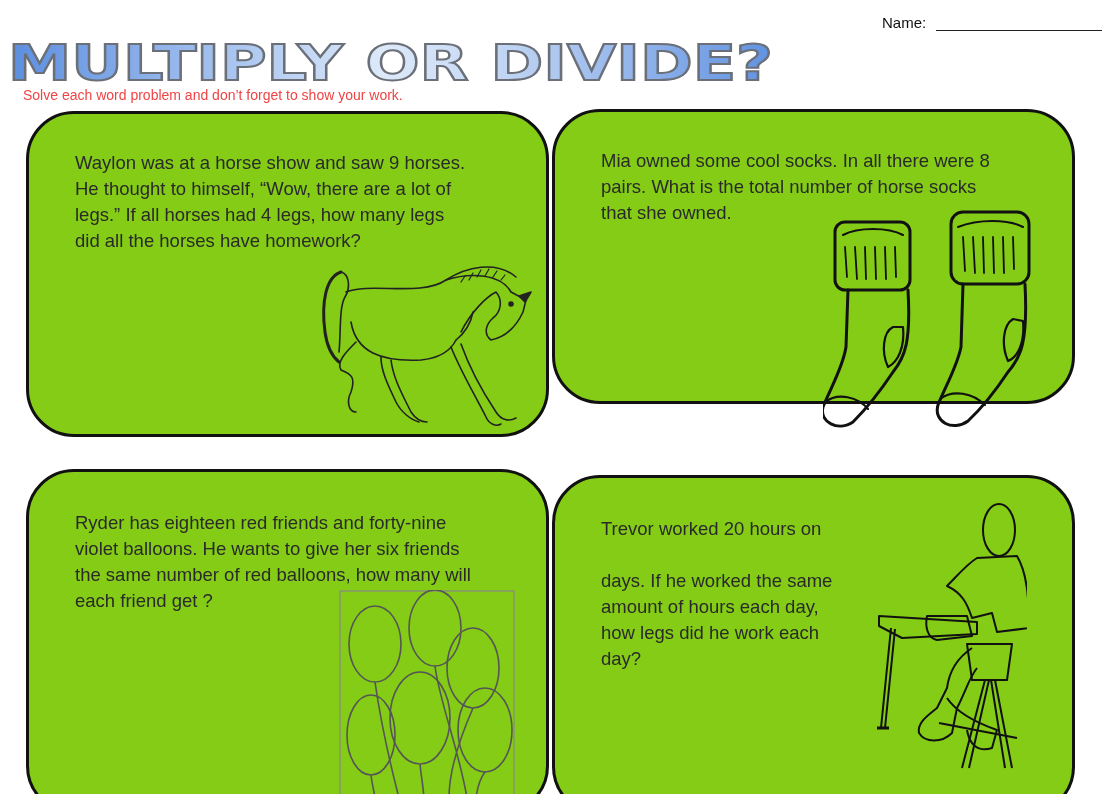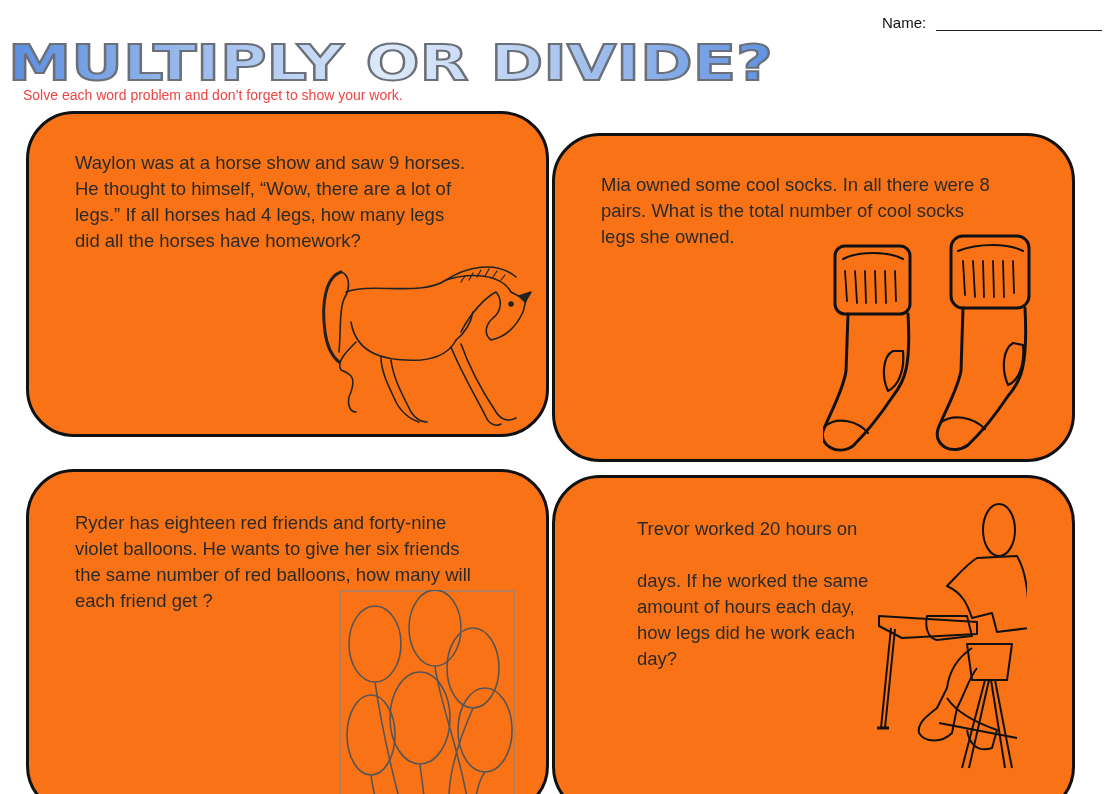--- a/index.html
+++ b/index.html
@@ -17,21 +17,21 @@
     }
     .title {
       position: absolute; left: 8px; top: 30px; height: 56px; width: 780px;
     }
     .title svg { display: block; }
     .instructions {
       position: absolute; left: 23px; top: 87px; font-size: 14px; color: #ef4444;
     }
     .card {
       position: absolute; border: 3px solid #111; border-radius: 48px;
-      background: #f97316; box-sizing: border-box;
+      background: #84cc16; box-sizing: border-box;
     }
     .card p {
       position: absolute; margin: 0; font-size: 18.5px; line-height: 26px;
       color: #2a2a2a;
     }
     .pic { position: absolute; }
   </style>
 </head>
 <body>
 
@@ -80,25 +80,25 @@
     <path d="M45 90 C35 100 25 110 30 118 C40 122 45 125 40 140 C35 150 38 160 45 160"></path>
     <path d="M70 105 C70 120 78 135 85 150 C90 160 100 168 108 170"></path>
     <path d="M80 108 C82 125 90 140 100 160 C104 166 110 170 116 170"></path>
 
     <path d="M140 95 C150 120 165 145 175 165 C178 172 185 175 190 172"></path>
     <path d="M150 92 C160 120 175 145 185 160 C190 168 198 170 205 166"></path>
     <path d="M145 88 C155 80 160 70 162 60"></path>
   </svg>
 </div>
 
-<div class="card" style="left:552px; top:109px; width:523px; height:329px;margin-top:24px;">
+<div class="card" style="left:552px; top:109px; width:523px; height:295px;">
   <p style="left:46px; top:36px;">
     <span>Mia owned some cool socks.  In all there were 8</span><br>
-    <span>pairs.  What is the total number of cool socks</span><br>
-    <span>legs she owned.</span>
+    <span>pairs.  What is the total number of horse socks</span><br>
+    <span>that she owned.</span>
   </p>
   <svg class="pic" style="left:268px; top:95px;" width="245" height="225" viewBox="0 0 245 225" fill="none" stroke="#111" stroke-width="3" stroke-linecap="round" stroke-linejoin="round">
 
     <rect x="12" y="15" width="75" height="68" rx="10"></rect>
     <path d="M20 28 C35 20 65 20 80 28" stroke-width="2"></path>
     <path d="M22 40 l2 30 M32 40 l2 32 M42 40 l1 32 M52 40 l1 32 M62 40 l1 32 M72 40 l1 30" stroke-width="1.8"></path>
     <path d="M25 83 L23 140 C20 160 8 180 0 200 C-4 215 15 225 30 215 C45 200 60 180 70 165 C82 150 88 135 85 83"></path>
     <path d="M2 195 C15 185 35 190 45 202" stroke-width="2.2"></path>
     <path d="M70 120 C60 125 58 145 65 160 C75 155 82 140 80 120 Z" stroke-width="2.2"></path>
 
@@ -124,21 +124,21 @@
     <ellipse cx="96" cy="38" rx="26" ry="38"></ellipse>
     <ellipse cx="134" cy="78" rx="26" ry="40"></ellipse>
     <ellipse cx="32" cy="145" rx="24" ry="40"></ellipse>
     <ellipse cx="81" cy="128" rx="30" ry="46"></ellipse>
     <ellipse cx="146" cy="140" rx="27" ry="42"></ellipse>
     <path d="M36 92 C40 120 45 150 60 208 M96 76 C100 110 120 160 128 208 M81 174 C82 185 84 195 85 208 M32 185 C33 195 35 200 36 208 M146 182 C140 190 138 200 137 208 M134 118 C120 150 110 180 110 208"></path>
   </svg>
 </div>
 
 <div class="card" style="left:552px; top:475px; width:523px; height:340px;">
-  <p style="left:46px; top:38px;margin-left:36px;">
+  <p style="left:46px; top:38px;">
     <span>Trevor worked 20 hours on</span><br>
     <br>
     <span>days. If he worked the same</span><br>
     <span>amount of hours each day,</span><br>
     <span>how legs did he work each</span><br>
     <span>day?</span>
   </p>
   <svg class="pic" style="left:322px; top:20px;" width="150" height="275" viewBox="0 0 150 275" fill="none" stroke="#111" stroke-width="2" stroke-linejoin="round">
     <ellipse cx="122" cy="32" rx="16" ry="26"></ellipse>
 

